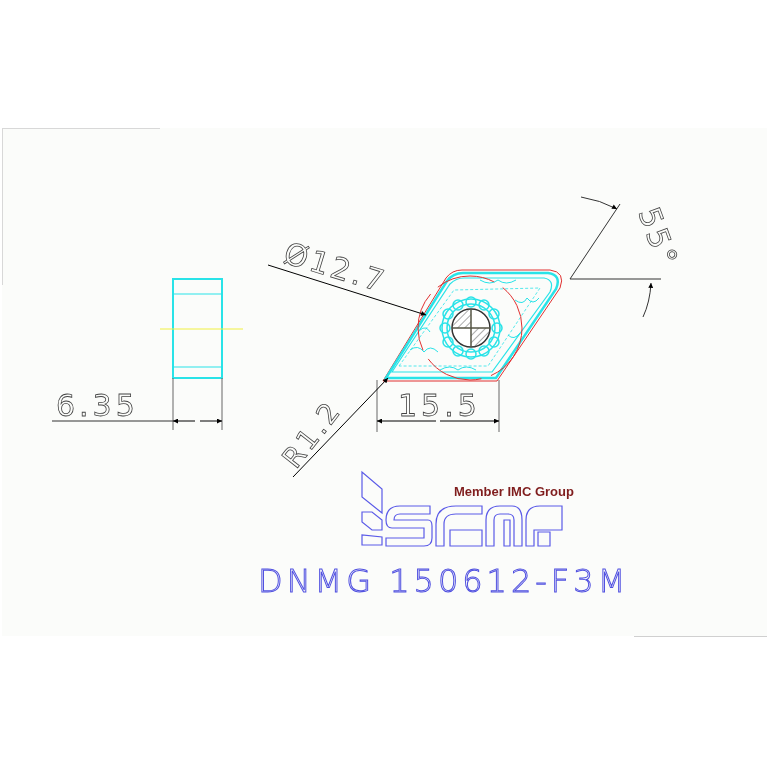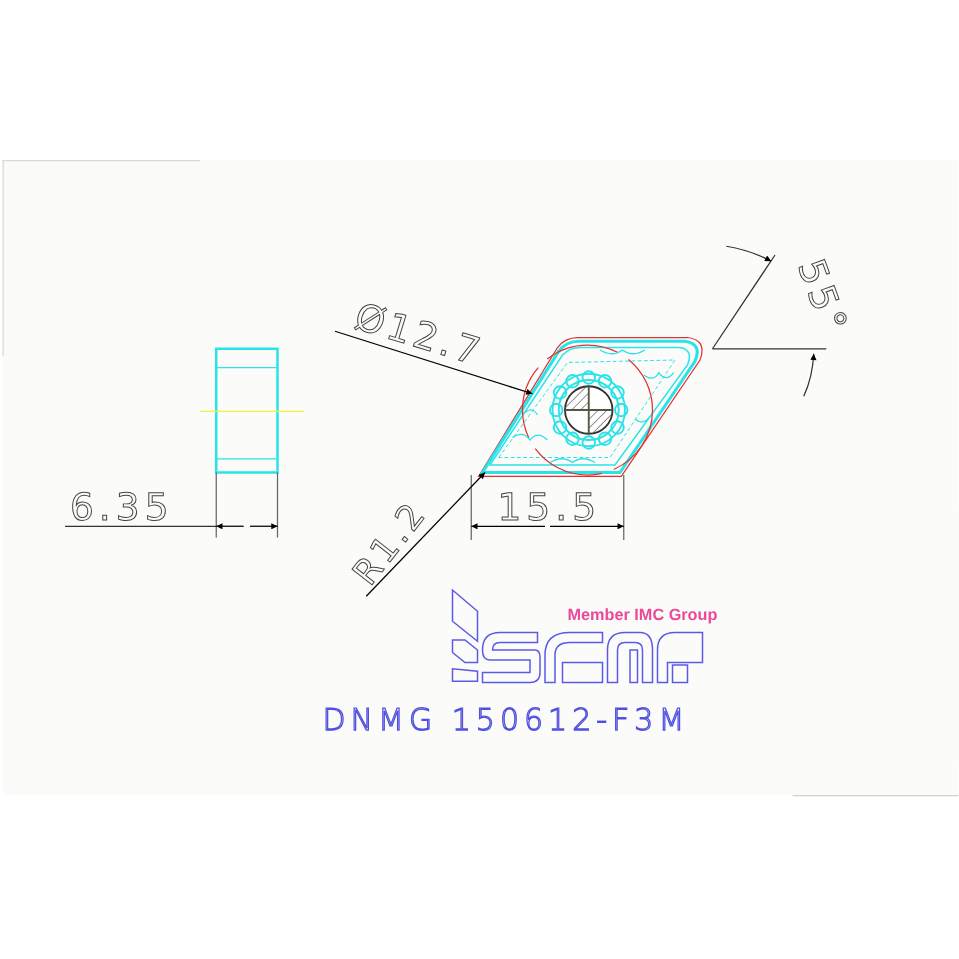--- a/index.html
+++ b/index.html
@@ -2,22 +2,22 @@
 <html><head>
 <meta charset="utf-8">
 <style>
   html,body{margin:0;padding:0;background:#ffffff;}
   body{width:767px;height:767px;position:relative;overflow:hidden;font-family:"Liberation Sans",sans-serif;}
   .sheet{position:absolute;left:2px;top:128px;width:765px;height:508px;background:#fbfcfa;}
   .sheet-border-top{position:absolute;left:2px;top:128px;width:158px;height:1px;background:#d8d8d8;}
   .sheet-border-left{position:absolute;left:2px;top:128px;width:1px;height:157px;background:#d8d8d8;}
   .sheet-border-bottom{position:absolute;left:634px;top:636px;width:133px;height:1px;background:#d0d0d0;}
   svg.drawing{position:absolute;left:0;top:0;}
-  .code{position:absolute;left:258px;top:562px;font-family:"DejaVu Sans",sans-serif;font-size:24px;letter-spacing:4px;color:transparent;-webkit-text-stroke:1px #5050e0;font-weight:200;}
-  .member{position:absolute;left:440px;top:484px;font-family:"Liberation Sans",sans-serif;font-size:13px;color:#ec4899;font-weight:bold;padding-left:14px;}
+  .code{position:absolute;left:258px;top:562px;font-family:"DejaVu Sans",sans-serif;font-size:32px;letter-spacing:4px;color:transparent;-webkit-text-stroke:1px #5050e0;font-weight:200;}
+  .member{position:absolute;left:440px;top:484px;font-family:"Liberation Sans",sans-serif;font-size:13px;color:#7f1d1d;font-weight:bold;padding-left:14px;}
 </style>
 </head>
 <body>
 
 <div class="sheet"></div>
 <div class="sheet-border-top"></div>
 <div class="sheet-border-left"></div>
 <div class="sheet-border-bottom"></div>
 
 <svg class="drawing" width="767" height="767" viewBox="0 0 767 767">

